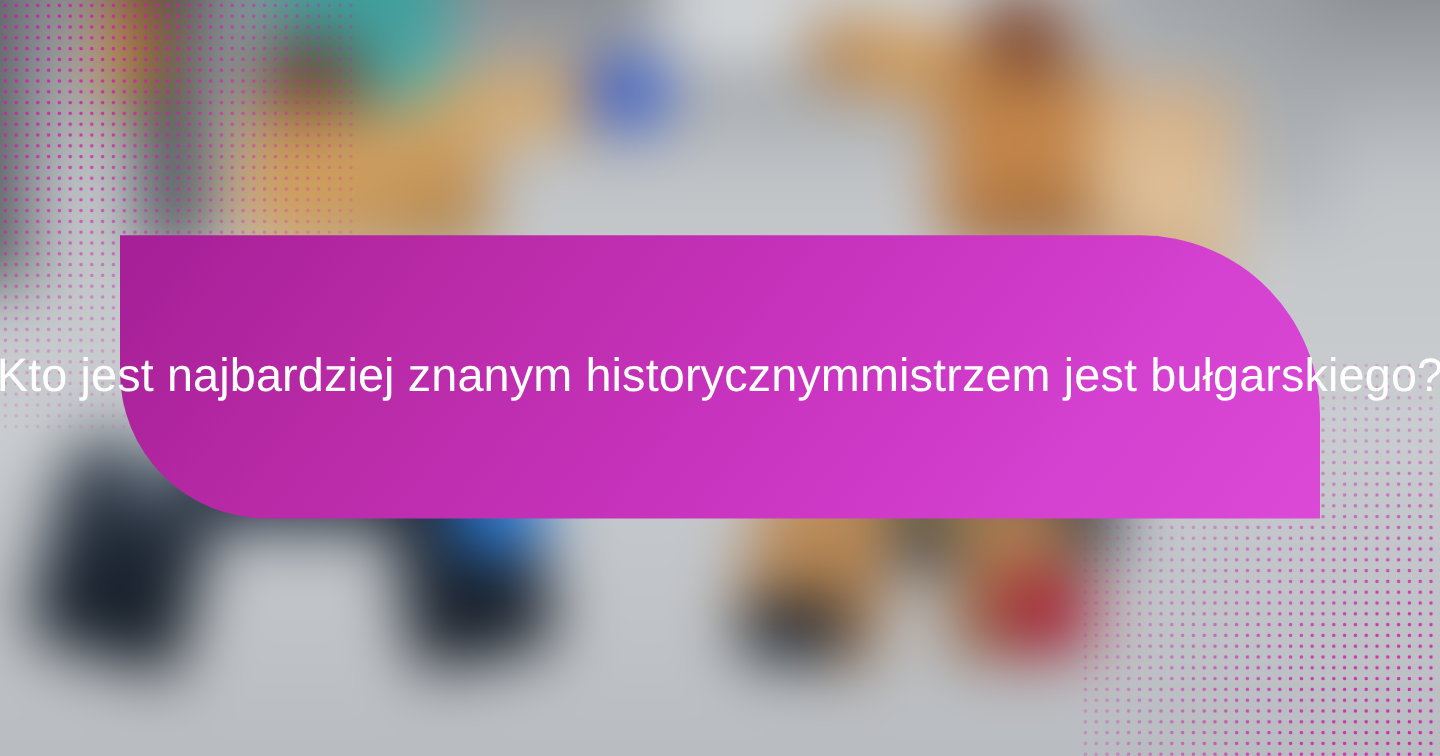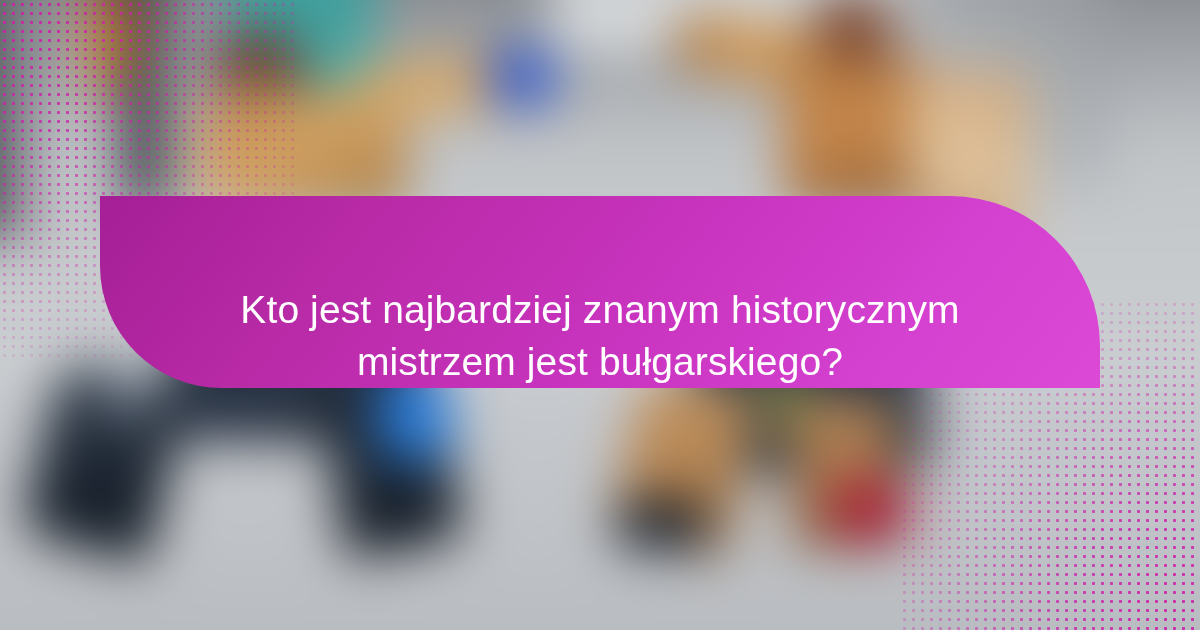--- a/index.html
+++ b/index.html
@@ -275,27 +275,27 @@
     -webkit-mask-image: radial-gradient(circle at 100% 100%, rgba(0,0,0,1) 0%, rgba(0,0,0,0.85) 30%, rgba(0,0,0,0.35) 62%, rgba(0,0,0,0) 90%);
     mask-image: radial-gradient(circle at 100% 100%, rgba(0,0,0,1) 0%, rgba(0,0,0,0.85) 30%, rgba(0,0,0,0.35) 62%, rgba(0,0,0,0) 90%);
   }
 
   
   .banner {
     position: absolute;
     left: 100px;
     top: 196px;
     width: 1000px;
-    height: 192px;
+    height: 236px;
     background: linear-gradient(128deg, #a51f96 0%, #b82aa6 24%, #c733bd 52%, #d440cf 78%, #dc49d6 100%);
     border-radius: 0 150px 0 122px;
     display: flex;
-    flex-direction: column;
+    flex-direction: row;
     align-items: center;
-    justify-content: flex-end;
+    justify-content: center;
     box-sizing: border-box;
     padding: 0 60px;
   }
 
   .banner-line {
     color: #ffffff;
     font-size: 39px;
     line-height: 52px;
     font-weight: 400;
     letter-spacing: 0.1px;

